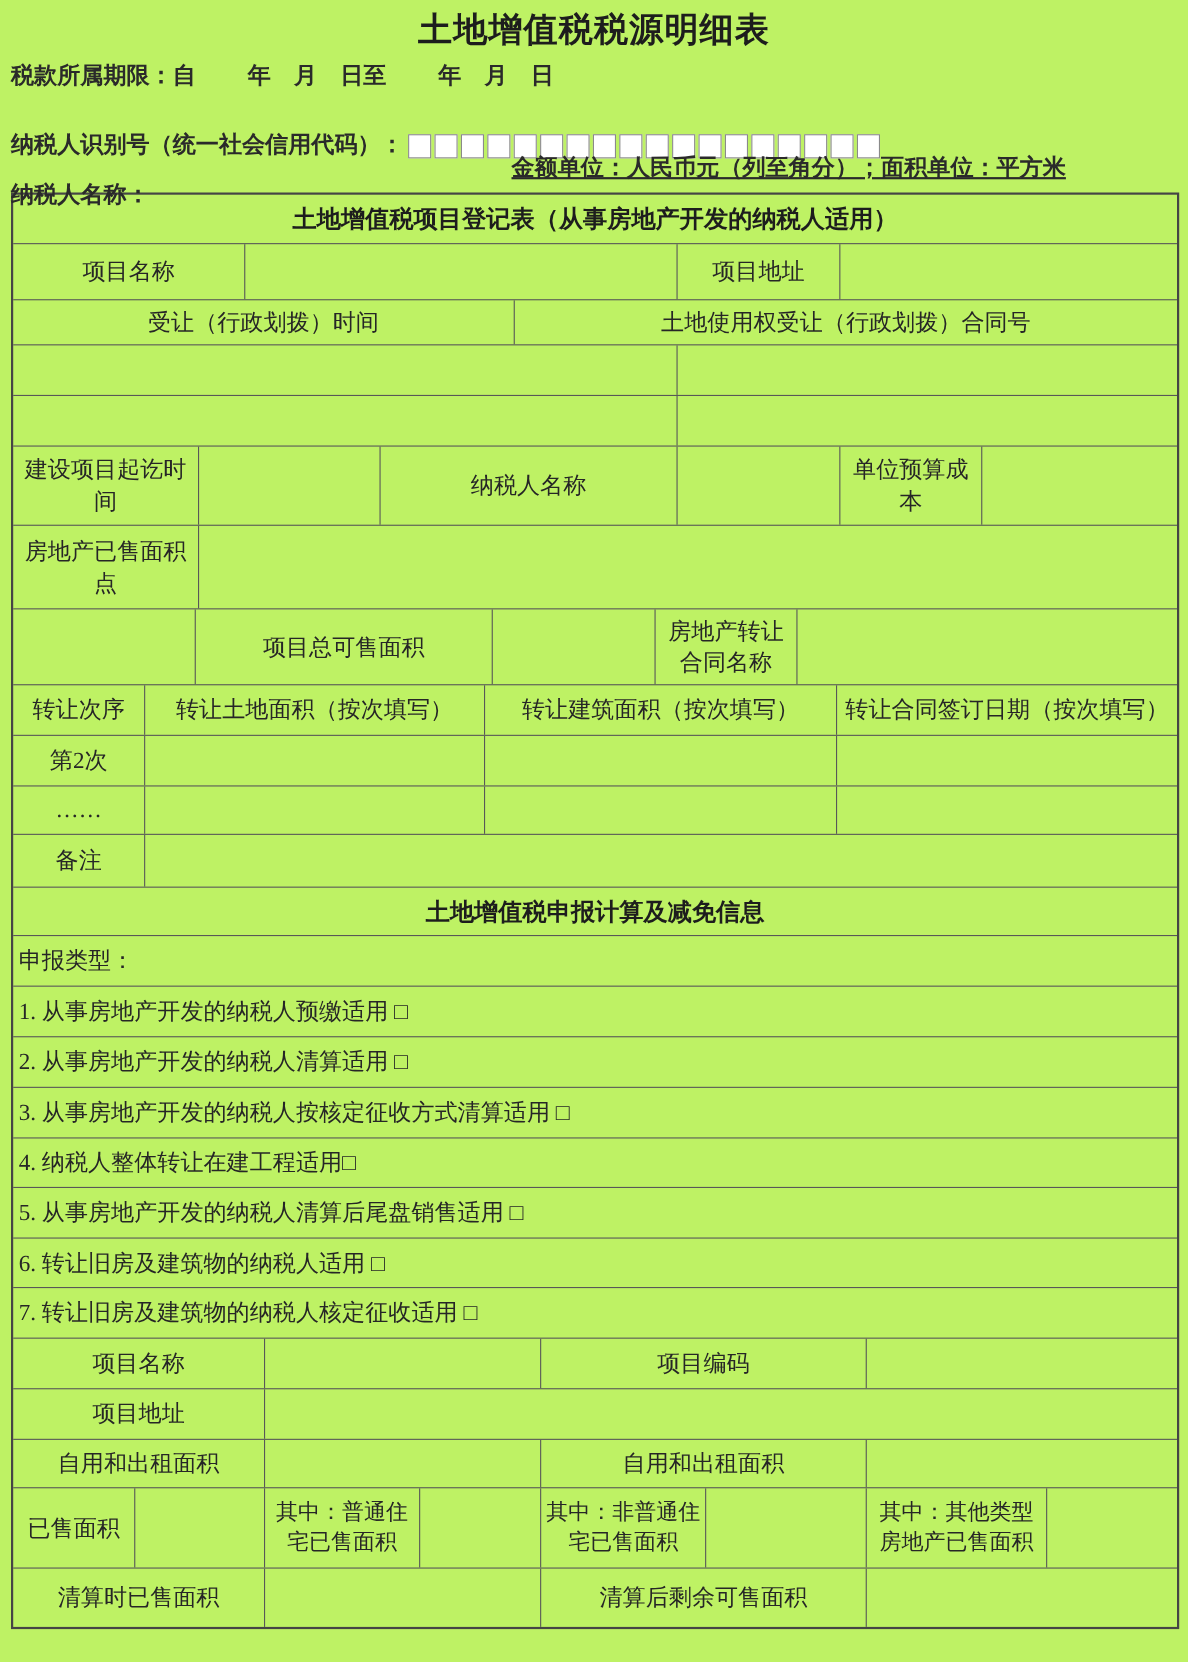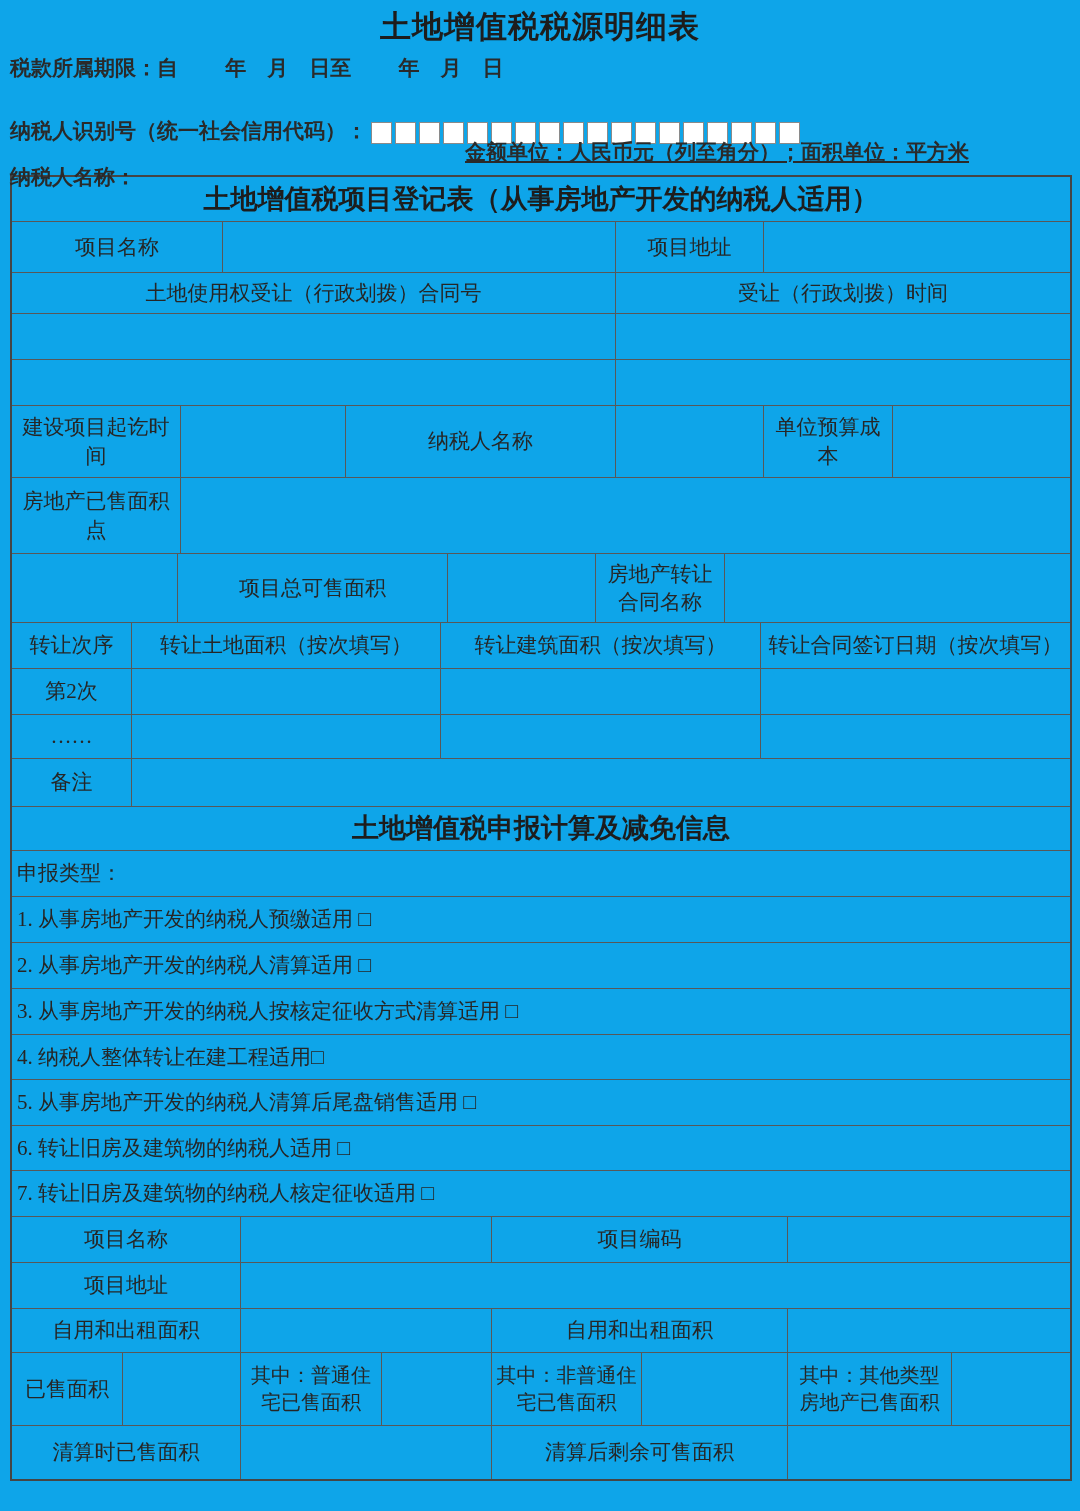--- a/index.html
+++ b/index.html
@@ -1,38 +1,38 @@
 <!DOCTYPE html>
 <html><head>
 <meta charset="utf-8">
 <style>
   html,body{margin:0;padding:0;background:#ffffff;}
   body{font-family:"Liberation Serif","DejaVu Serif",serif;}
-  .page{position:relative;width:1080px;height:1511px;background:#0ea5e9;overflow:hidden;color:#262626;}
+  .page{position:relative;width:1080px;height:1511px;background:#bef264;overflow:hidden;color:#262626;}
   
   .top{position:relative;height:175px;}
   .title{position:absolute;top:6px;left:0;width:100%;text-align:center;
          font-size:31px;font-weight:bold;letter-spacing:1px;color:#1d1d1d;}
   .meta{font-size:21px;font-weight:bold;color:#2a2a2a;white-space:pre-line;}
   .line1{position:absolute;top:54px;left:10px;}
   .line2{position:absolute;top:92px;left:10px;}
   .line3{position:absolute;top:138px;left:10px;width:1062px;}
   .units{position:absolute;left:455px;top:0;white-space:pre-line;text-decoration:underline;}
   .idboxes{display:inline-block;vertical-align:middle;margin-left:4px;}
   .idbox{display:inline-block;width:19px;height:20px;border:1.5px solid #8a8a8a;
          margin-right:3px;vertical-align:-4px;background:#ffffff;}
   
   .tbl{width:1058px;margin-left:10px;border:2px solid #454545;box-sizing:content-box;}
   .r{display:flex;border-top:1px solid #585858;}
   .r:first-child{border-top:none;}
   .c{border-left:1px solid #585858;display:flex;align-items:center;justify-content:center;
      text-align:center;font-size:21px;line-height:1.35;white-space:pre-line;
      box-sizing:border-box;padding:2px 3px;color:#262626;}
   .c:first-child{border-left:none;}
-  .hd{font-weight:bold;font-size:27px;color:#1d1d1d;}
+  .hd{font-weight:bold;font-size:22px;color:#1d1d1d;}
   .left{justify-content:flex-start;text-align:left;padding-left:5px;}
   .sm{font-size:20px;}
 </style>
 </head>
 <body>
 
 <div class="page">
 
   <div class="top">
     <div class="title">土地增值税税源明细表</div>
@@ -53,22 +53,22 @@
     </div>
 
     <div class="r" style="height:50px">
       <div class="c" style="width:210px">项目名称</div>
       <div class="c" style="width:393px"></div>
       <div class="c" style="width:148px">项目地址</div>
       <div class="c" style="flex:1"></div>
     </div>
 
     <div class="r" style="height:40px">
+      <div class="c" style="flex:1">受让（行政划拨）时间</div>
       <div class="c" style="width:603px">土地使用权受让（行政划拨）合同号</div>
-      <div class="c" style="flex:1">受让（行政划拨）时间</div>
     </div>
     <div class="r" style="height:45px">
       <div class="c" style="width:603px"></div>
       <div class="c" style="flex:1"></div>
     </div>
     <div class="r" style="height:45px">
       <div class="c" style="width:603px"></div>
       <div class="c" style="flex:1"></div>
     </div>
 

